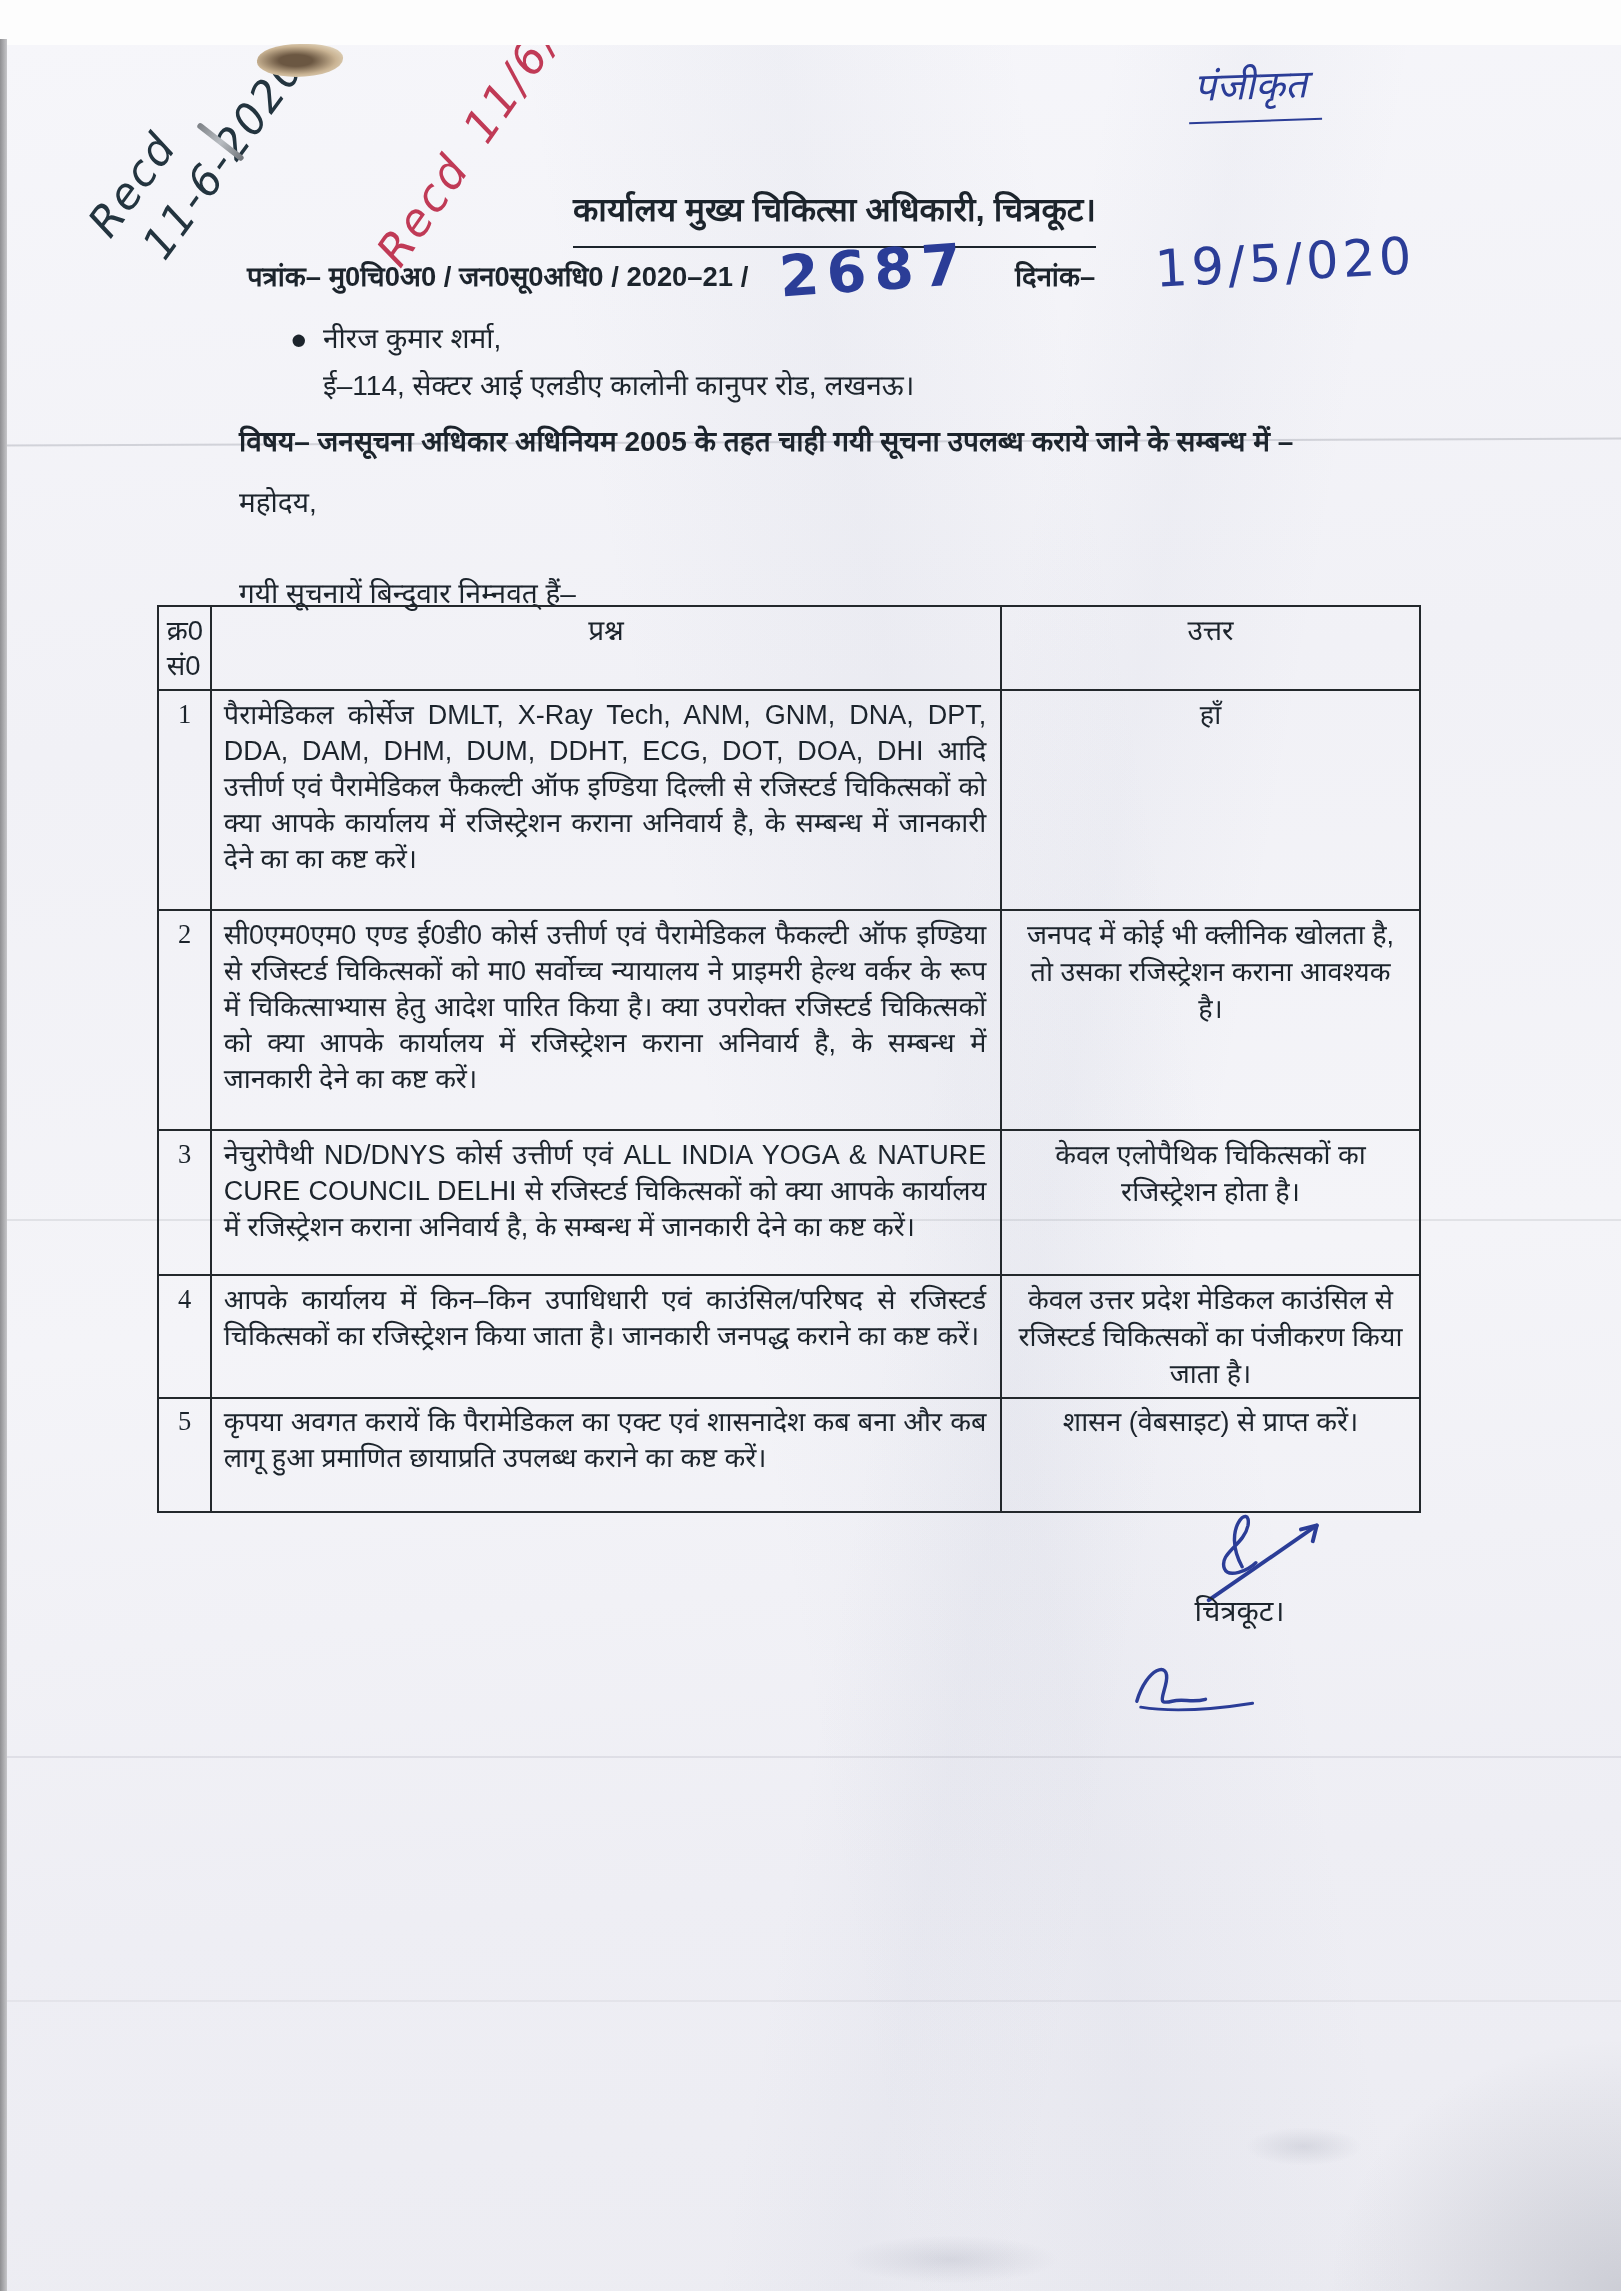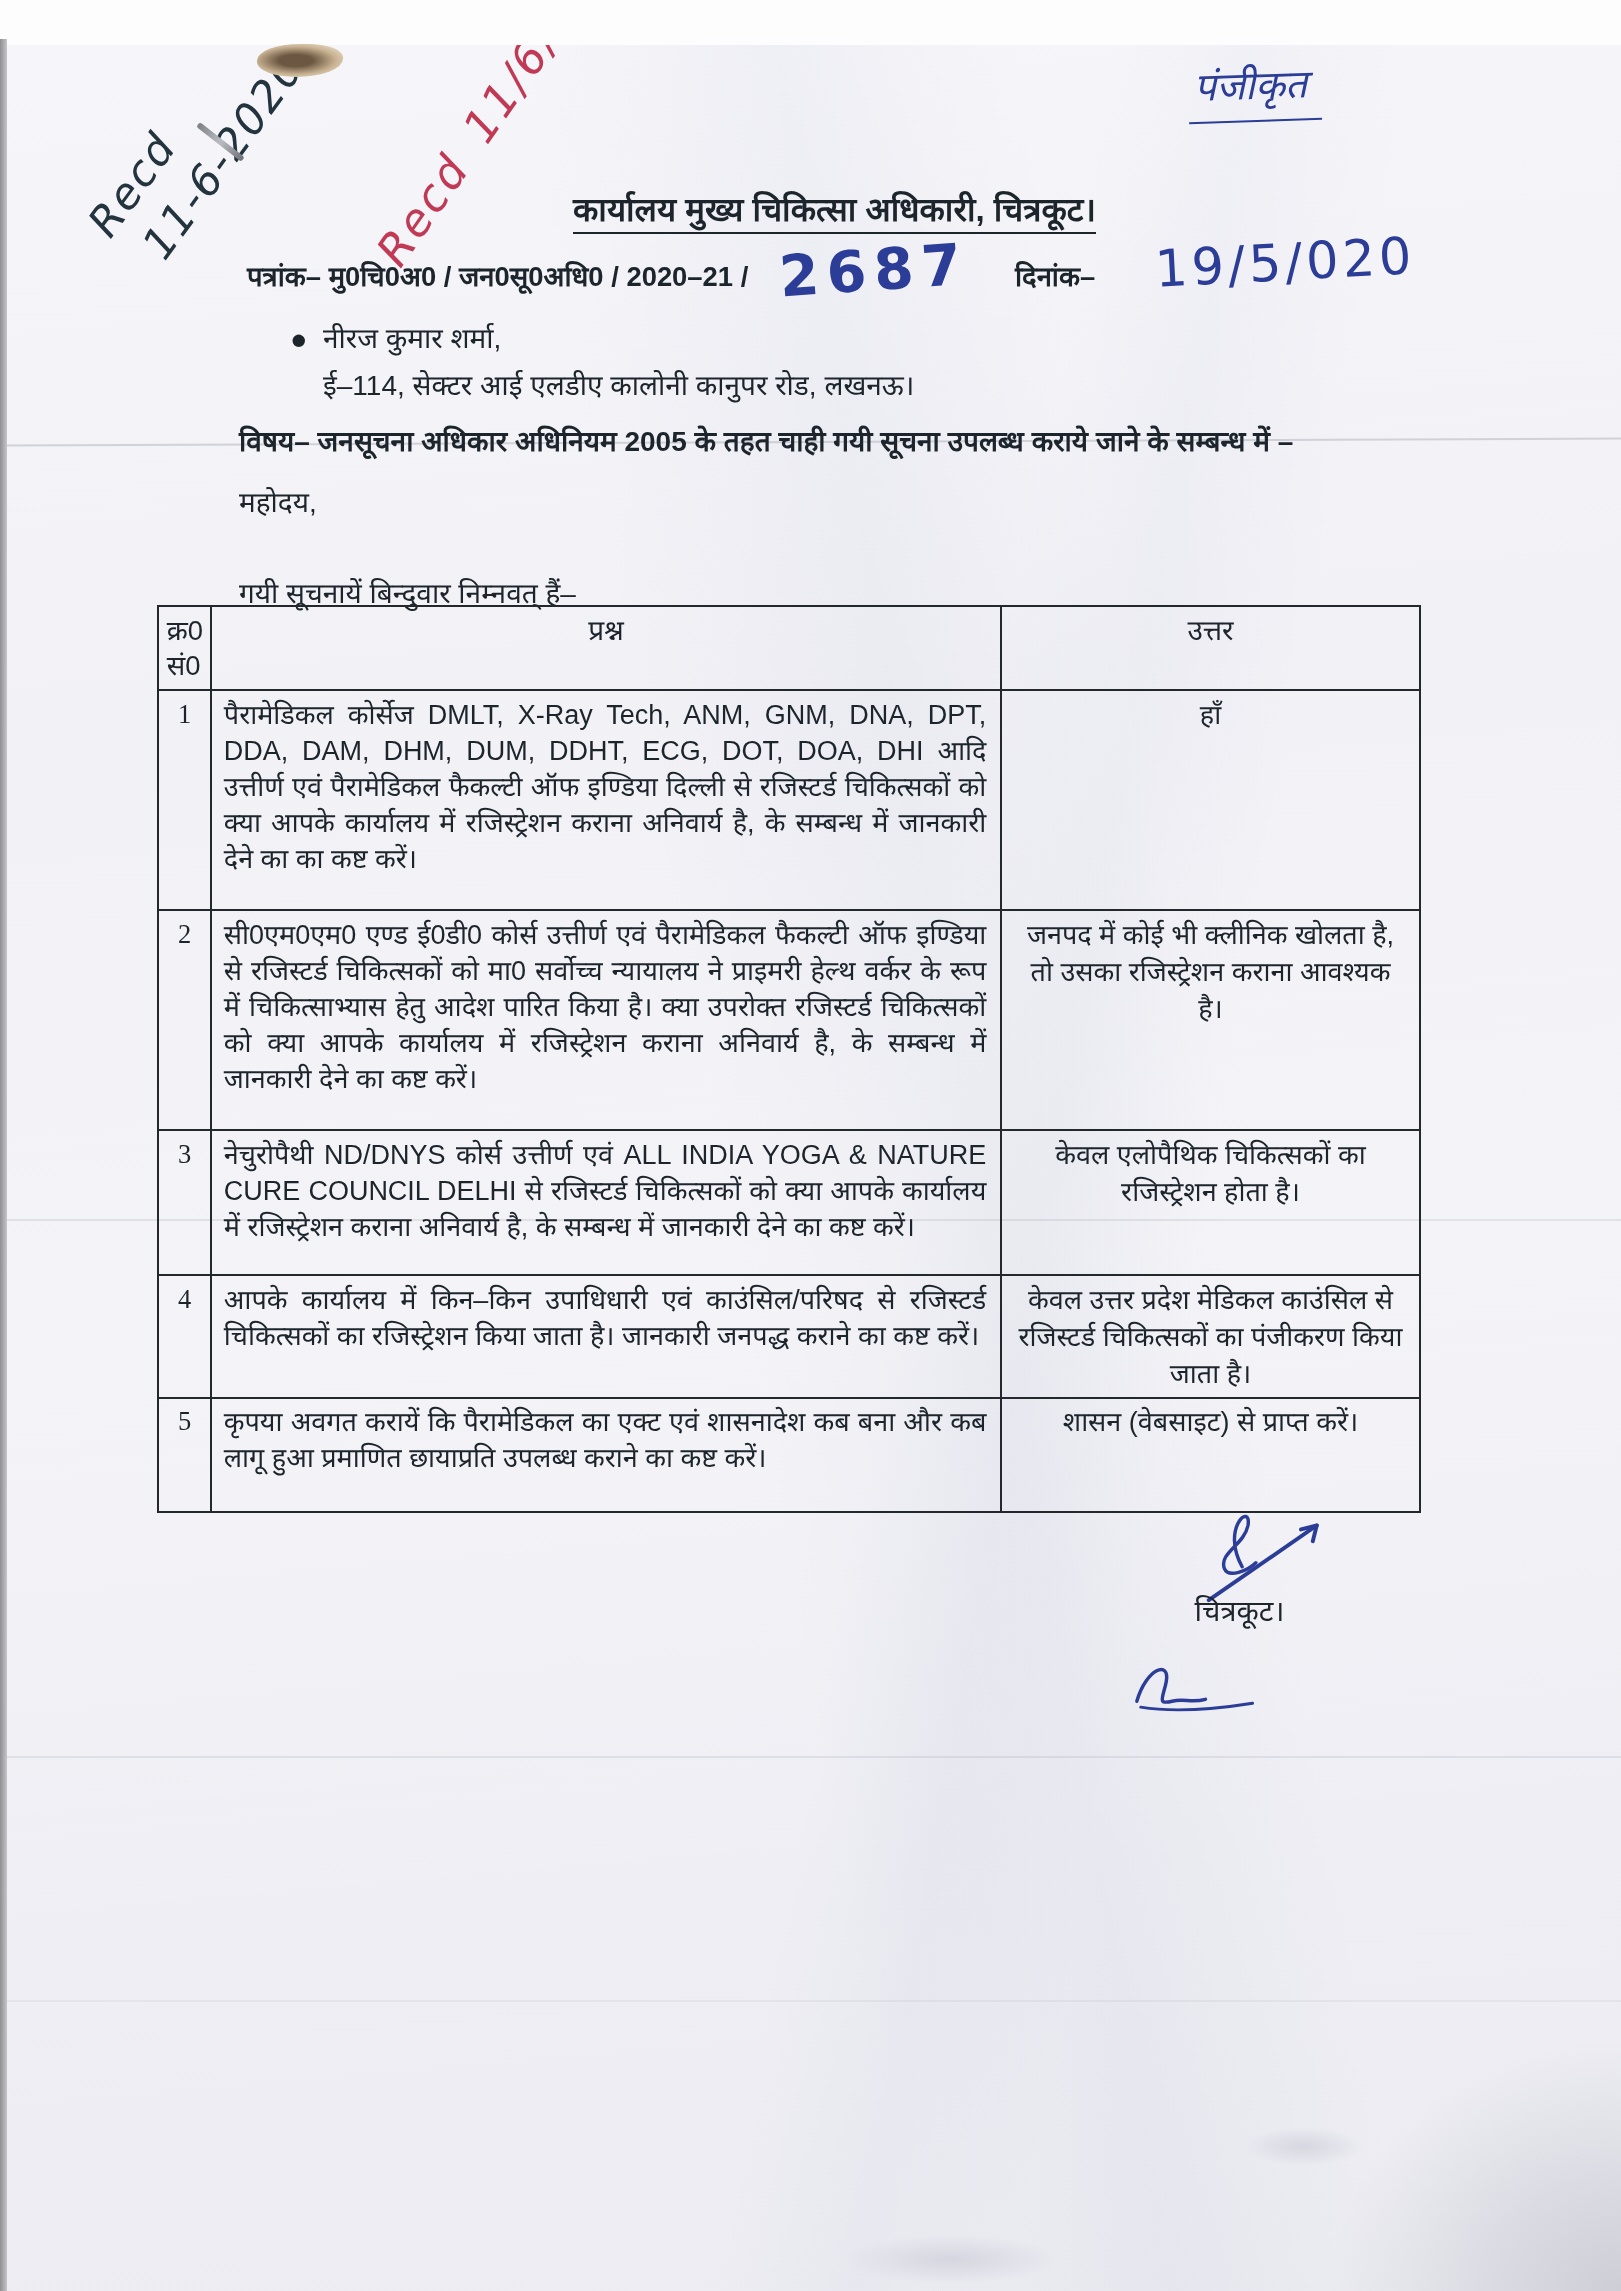--- a/index.html
+++ b/index.html
@@ -40,21 +40,21 @@
   .recd-black { left:69px; top:88px; width:255px; font-size:43px; line-height:57px;
     transform:rotate(-54deg); letter-spacing:2px; white-space:nowrap; }
   .recd-black .l2 { display:block; margin-left:13.7px; }
   .recd-red { left:314px; top:93px; font-size:45px; transform:rotate(-55deg); letter-spacing:2.9px; white-space:nowrap; }
   .recd-red .l2 { display:inline-block; margin-left:9.8px; }
   .registered { left:1188px; top:57px; font-size:39px; transform:rotate(-2deg);
     border-bottom:2.9px solid #2b3d97; padding:0 13.7px 9.8px 5.9px; }
 
   .office-title { left:573px; top:186px; font-size:33px; font-weight:bold;
     font-family:"Liberation Sans", sans-serif;
-    border-bottom:2px solid #1c242c; padding-bottom:1px; }
+    border-bottom:2px solid #1c242c; padding-bottom:15px; }
   .ref-line { left:247px; top:257px; font-size:27.4px; font-weight:bold; font-family:"Liberation Sans", sans-serif; }
   .ref-number { left:779px; top:237px; font-size:57px; font-style:normal; font-weight:bold;
     transform:rotate(-4deg); letter-spacing:7.8px; font-family:"DejaVu Sans", sans-serif; }
   .date-label { left:1015px; top:257px; font-size:27.4px; font-weight:bold; font-family:"Liberation Sans", sans-serif; }
   .date-value { left:1155px; top:233px; font-size:51px; font-style:normal; transform:rotate(-3deg);
     letter-spacing:3.9px; font-family:"DejaVu Sans", sans-serif; }
 
   .bullet { left:290px; top:323px; font-size:29px; }
   .addr-name { left:323px; top:318px; font-size:28px; font-family:"Liberation Sans", sans-serif; }
   .addr-line { left:323px; top:365px; font-size:28px; font-family:"Liberation Sans", sans-serif; }

